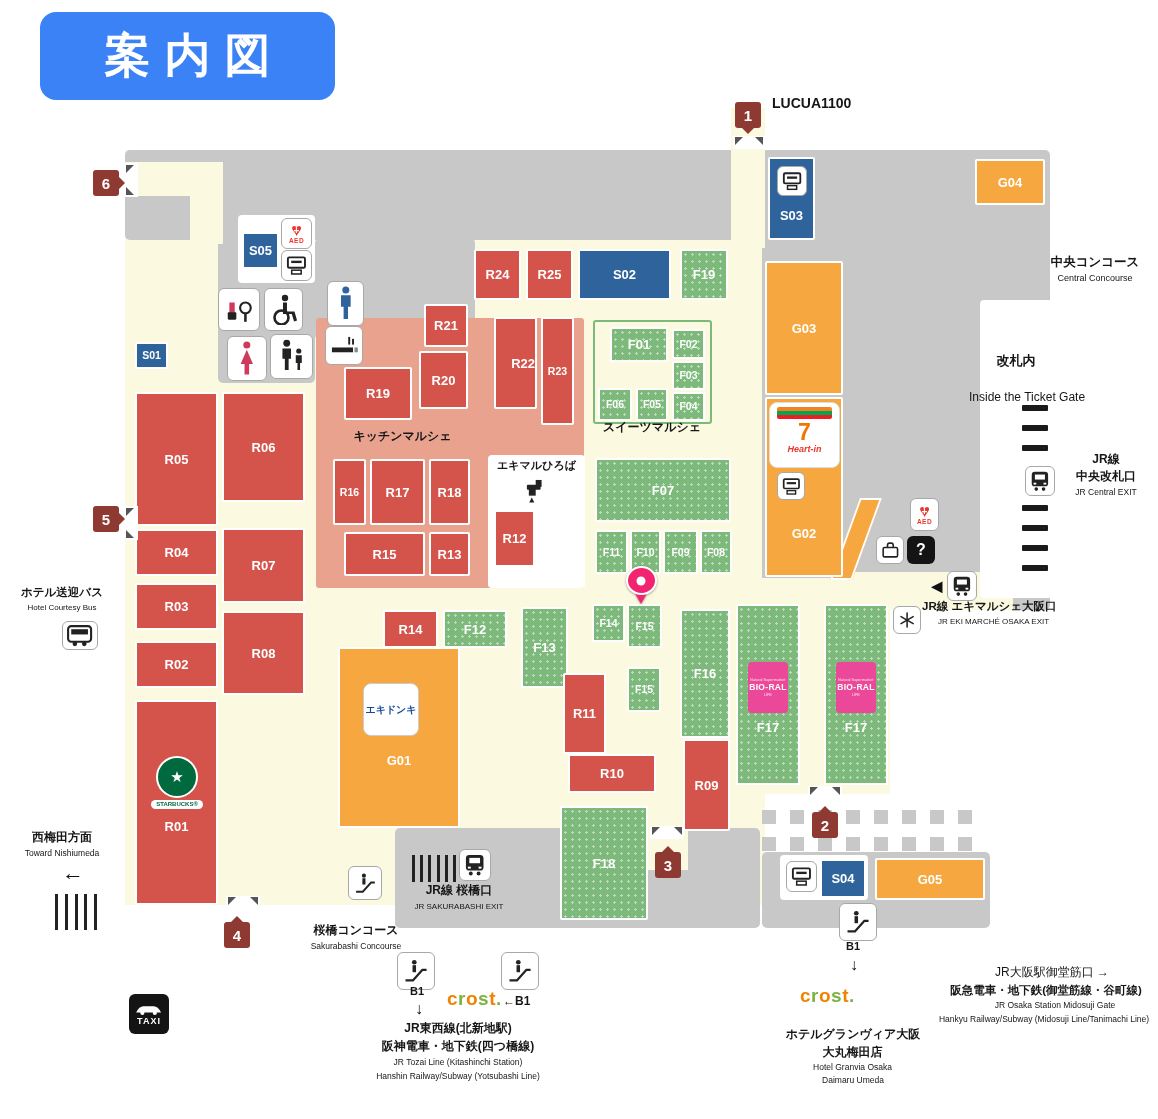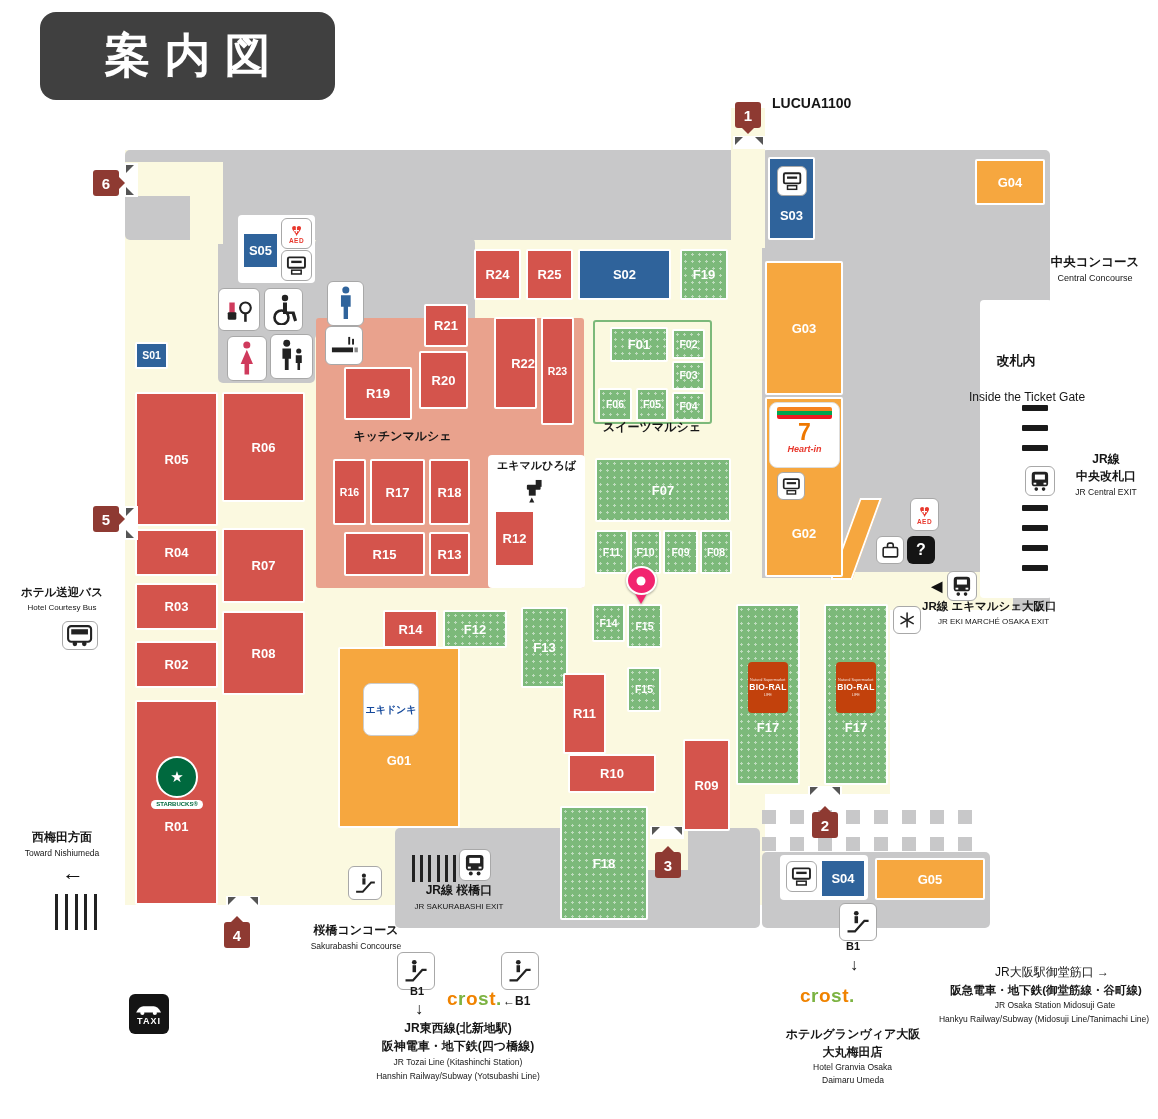--- a/index.html
+++ b/index.html
@@ -1,18 +1,18 @@
 <!DOCTYPE html>
 <html><head>
 <meta charset="utf-8">
 <style>
   html,body{margin:0;padding:0;background:#fff;}
   .stage{position:relative;width:1158px;height:1119px;background:#fff;overflow:hidden;
          font-family:"Liberation Sans",sans-serif;}
-  .title-badge{position:absolute;left:40px;top:12px;width:295px;height:88px;background:#404040;
+  .title-badge{position:absolute;left:40px;top:12px;width:295px;height:88px;background:#3b82f6;
                border-radius:16px;display:flex;align-items:center;justify-content:center;
                color:#fff;font-size:46px;font-weight:bold;letter-spacing:14px;text-indent:14px;}
   .map{position:absolute;left:0;top:0;width:100%;height:100%;}
   .zone,.block,.lbl,.icon,.door,.marker,.pillar,.gbar,.crost,.pin{position:absolute;box-sizing:border-box;}
   .z-cream{background:#FBF9E0;}
   .z-gray{background:#C8C8C9;border-radius:5px;}
   .z-salmon{background:#E9A28D;border-radius:3px;}
   .z-white{background:#fff;border-radius:4px;}
   .z-frame{border:2px solid #7CB97A;background:transparent;border-radius:3px;}
   .z-ramp{background:#F6A73F;border:2px solid #fff;transform:skewX(-20deg);}
@@ -43,21 +43,21 @@
   .t-seven{background:#fff;border:1px solid #ddd;border-radius:8px;flex-direction:column;justify-content:flex-start;gap:1px;padding-top:4px;}
   .sevstripes{width:80%;height:12px;border-radius:2px;background:linear-gradient(to bottom,#F58220 0 33%,#00A650 33% 66%,#EE1C23 66% 100%);}
   .sevseven{font-size:23px;font-weight:bold;color:#EE7700;line-height:1.05;}
   .sevheartin{font-size:9px;font-weight:bold;font-style:italic;color:#E8382D;}
   .t-starbucks{flex-direction:column;}
   .sbcirc{width:38px;height:38px;border-radius:50%;background:#00693E;border:2px solid #fff;color:#fff;
           display:flex;align-items:center;justify-content:center;font-size:15px;}
   .sbband{margin-top:2px;background:#fff;border-radius:8px;padding:1.5px 5px;font-size:6px;font-weight:bold;color:#00693E;white-space:nowrap;}
   .t-ekidonki{background:#fff;border:1px solid #ccc;border-radius:8px;}
   .donkitxt{color:#164A9C;font-weight:bold;font-size:10px;}
-  .t-bioral{background:#c2410c;border-radius:4px;flex-direction:column;color:#fff;gap:1px;}
+  .t-bioral{background:#ec4899;border-radius:4px;flex-direction:column;color:#fff;gap:1px;}
   .biomain{font-size:8.5px;font-weight:bold;letter-spacing:.3px;}
   .biosub{font-size:4.5px;opacity:.85;white-space:nowrap;transform:scale(.85);}
   .door{background:#fff;z-index:30;}
   .door.h::before{content:"";position:absolute;left:2px;top:1px;width:0;height:0;border-left:8px solid #555;border-bottom:8px solid transparent;}
   .door.h::after{content:"";position:absolute;right:2px;top:1px;width:0;height:0;border-right:8px solid #555;border-bottom:8px solid transparent;}
   .door.v::before{content:"";position:absolute;left:1px;top:2px;width:0;height:0;border-top:8px solid #555;border-right:8px solid transparent;}
   .door.v::after{content:"";position:absolute;left:1px;bottom:2px;width:0;height:0;border-bottom:8px solid #555;border-right:8px solid transparent;}
   .marker{width:26px;height:26px;background:#8E3A32;border-radius:3px;color:#fff;font-weight:bold;font-size:15px;
           display:flex;align-items:center;justify-content:center;z-index:40;}
   .tri{position:absolute;width:0;height:0;border:7px solid transparent;}
@@ -236,20 +236,23 @@
       </div>
       <div class="block green" style="left: 592px; top: 604px; width: 33px; height: 38px;">
         <span class="blabel sm">F14</span>
       </div>
       <div class="block green" style="left: 627px; top: 604px; width: 35px; height: 44px;">
         <span class="blabel sm">F15</span>
       </div>
       <div class="block green" style="left: 627px; top: 667px; width: 34px; height: 45px;">
         <span class="blabel sm">F15</span>
       </div>
+      <div class="block green" style="left: 680px; top: 609px; width: 50px; height: 129px;">
+        <span class="blabel">F16</span>
+      </div>
       <div class="block green" style="left: 736px; top: 604px; width: 64px; height: 181px;">
         <span class="blabel abs" style="top: 115px;">F17</span>
       </div>
       <div class="block green" style="left: 824px; top: 604px; width: 64px; height: 181px;">
         <span class="blabel abs" style="top: 115px;">F17</span>
       </div>
       <div class="block red" style="left: 563px; top: 673px; width: 43px; height: 81px;">
         <span class="blabel">R11</span>
       </div>
       <div class="block red" style="left: 568px; top: 754px; width: 88px; height: 39px;">

